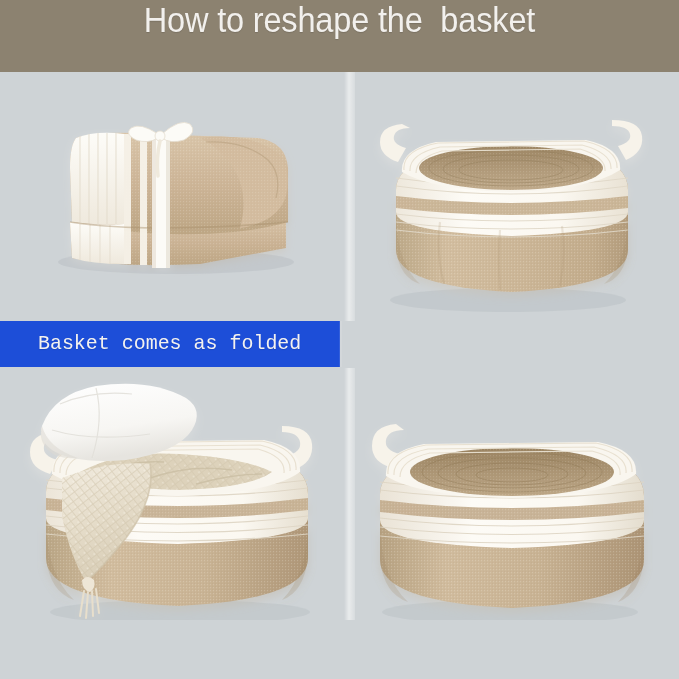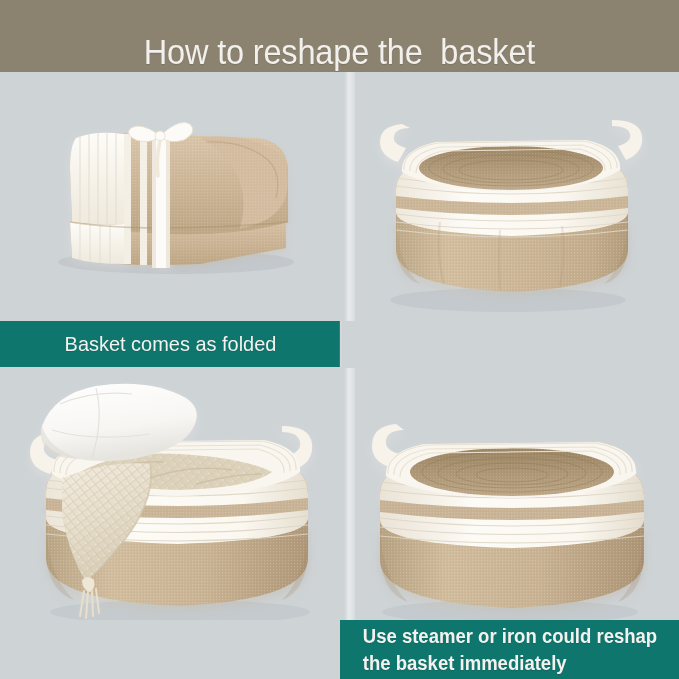--- a/index.html
+++ b/index.html
@@ -10,21 +10,21 @@
   #infographic {
     position:relative;
     width:679px; height:679px;
     background:#ced3d6;
   }
 
   
   .title-bar {
     position:absolute; left:0; top:0; width:679px; height:72px;
     background:#8c8270;
-    display:flex; align-items:flex-end; justify-content:center;
+    display:flex; align-items:flex-start; justify-content:center;
   }
   .title-text {
     color:#f2f0ed;
     font-size:35px;
     font-weight:400;
     letter-spacing:-0.2px;
     white-space:pre;
     transform:scaleX(0.93);
     text-shadow:0 1px 1px rgba(0,0,0,0.12);
   }
@@ -48,23 +48,24 @@
   }
   .seam-v2 {
     position:absolute; top:368px; left:344px; width:11px; height:252px;
     background:linear-gradient(90deg,rgba(255,255,255,0) 0%,rgba(255,255,255,0.55) 45%,rgba(255,255,255,0.2) 100%);
     pointer-events:none;
   }
 
   
   .caption-bar {
     position:absolute;
-    background:#0f766e;
+    background:#1d4ed8;
     display:flex; align-items:center; justify-content:center;
-    text-align:left;
+    text-align:center;
+    font-family:Liberation Mono, monospace;
   }
   .cap-mid-left  { left:0;     top:321px; width:340px; height:46px; }
   .cap-mid-right { left:340px; top:321px; width:339px; height:46px; }
   .cap-bot-left  { left:0;     top:620px; width:340px; height:59px; }
   .cap-bot-right { left:340px; top:620px; width:339px; height:59px; }
 
   .caption-text {
     color:#f4f2ef;
     font-size:20px;
     line-height:1.38;
@@ -494,18 +495,14 @@
   </div>
 
   <div class="seam-v"></div>
   <div class="seam-v2"></div>
 
   <div class="caption-bar cap-mid-left">
     <div class="caption-text">Basket comes as folded</div>
   </div>
   <div class="cap-seam"></div>
 
-  <div class="caption-bar cap-bot-right">
-    <div class="caption-text">Use steamer or iron could reshap
-the basket immediately</div>
-  </div>
 
 </div>
 
 </body></html>

